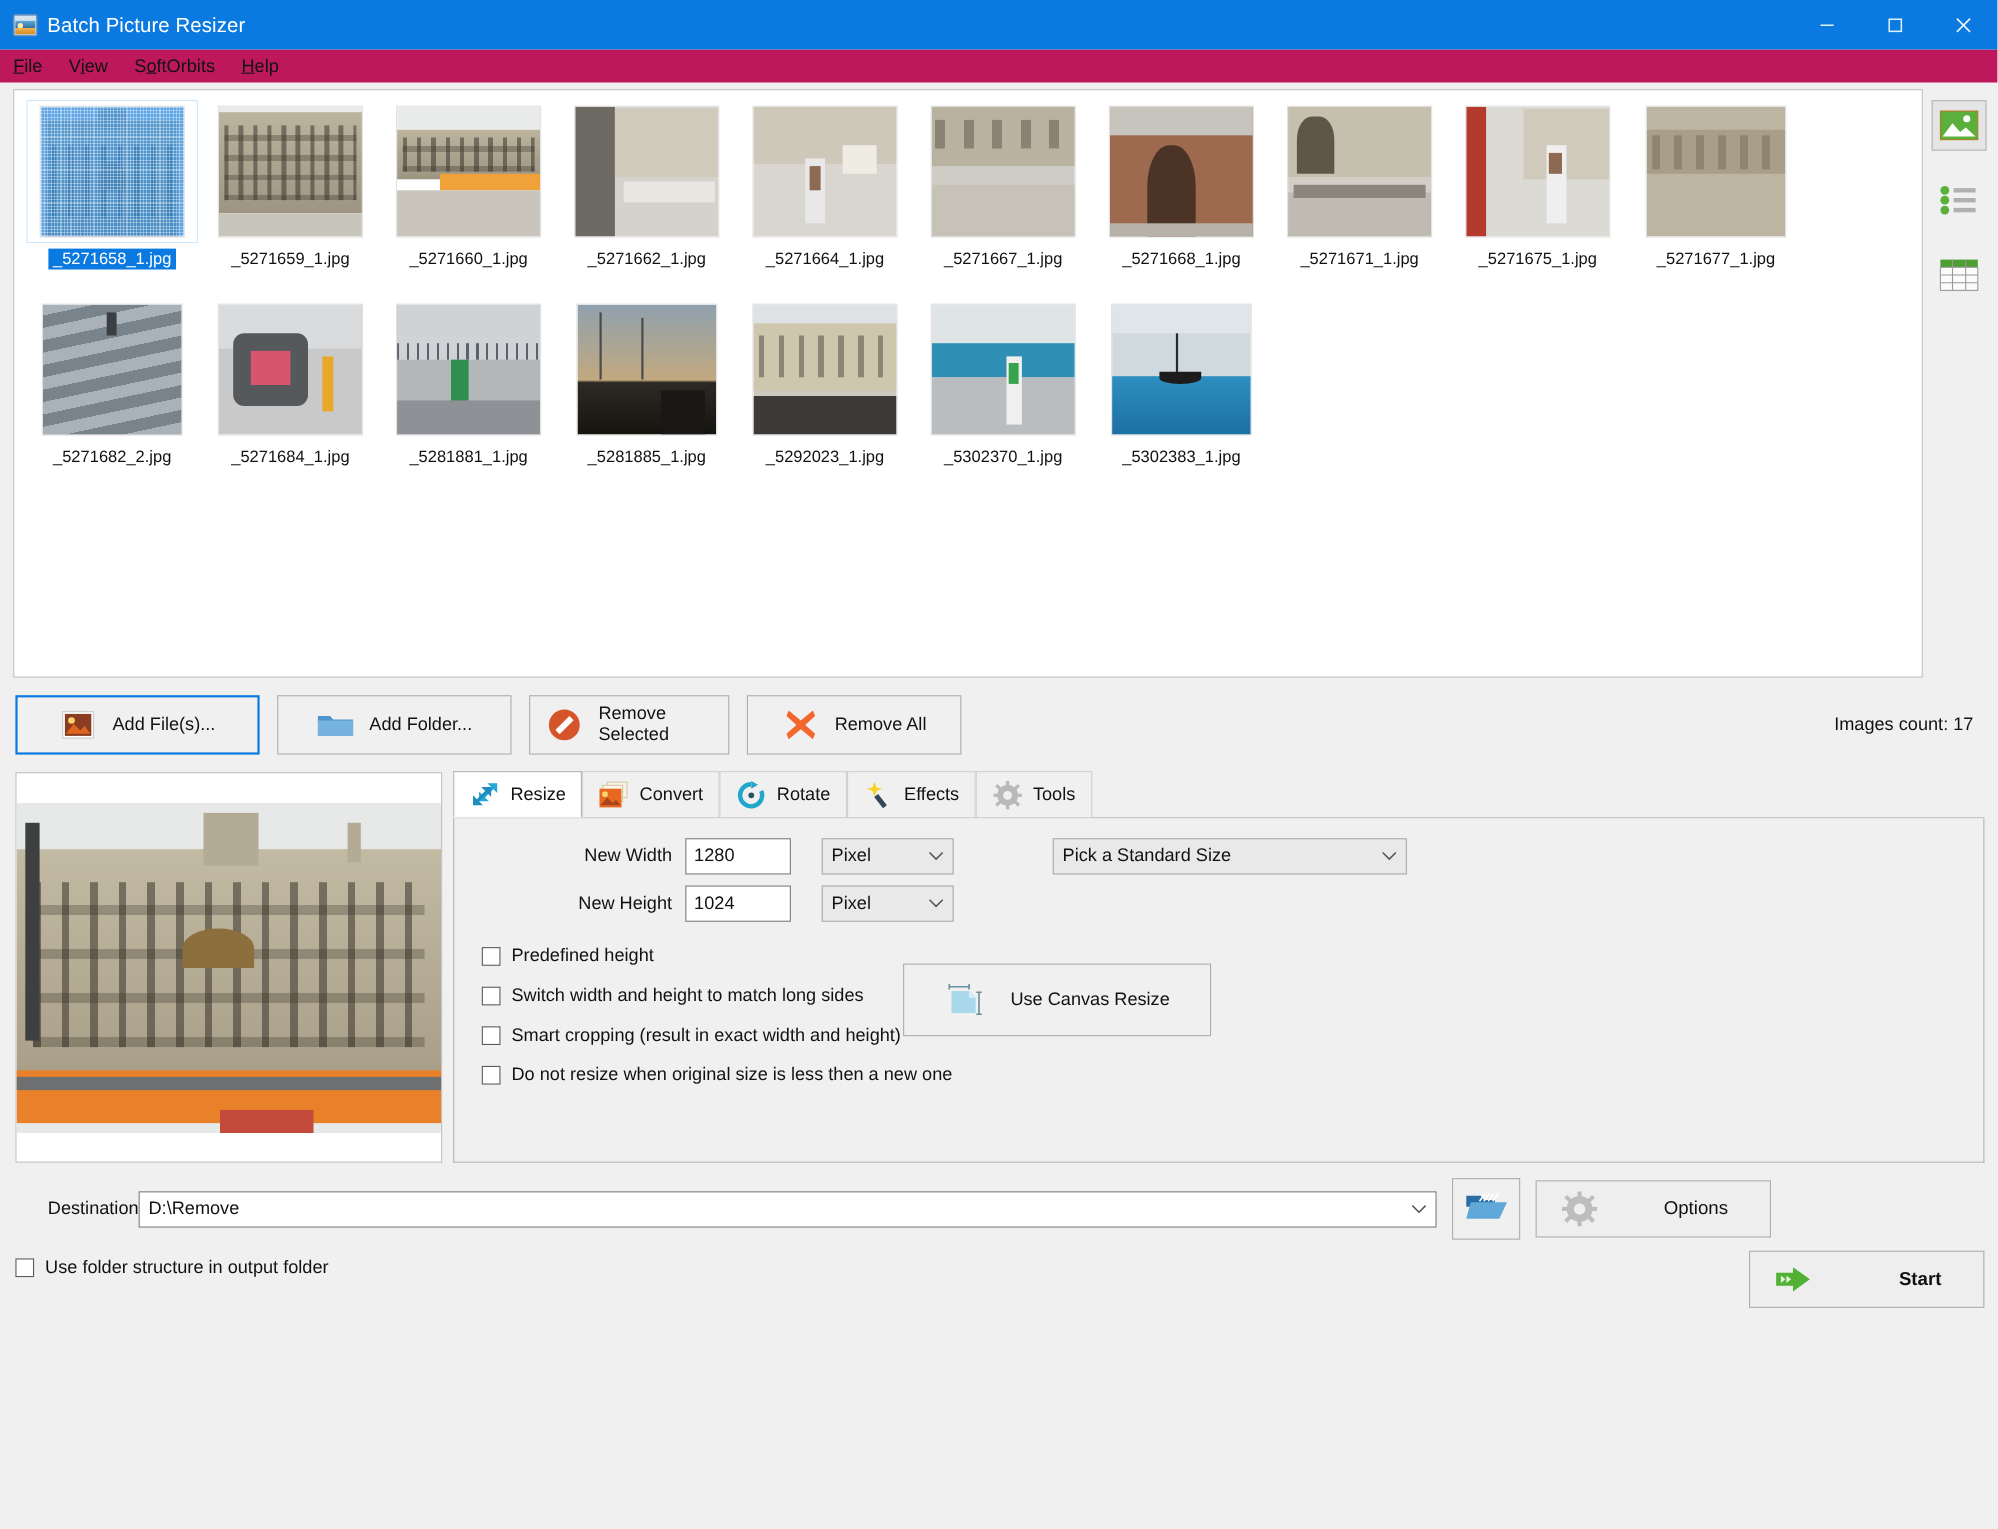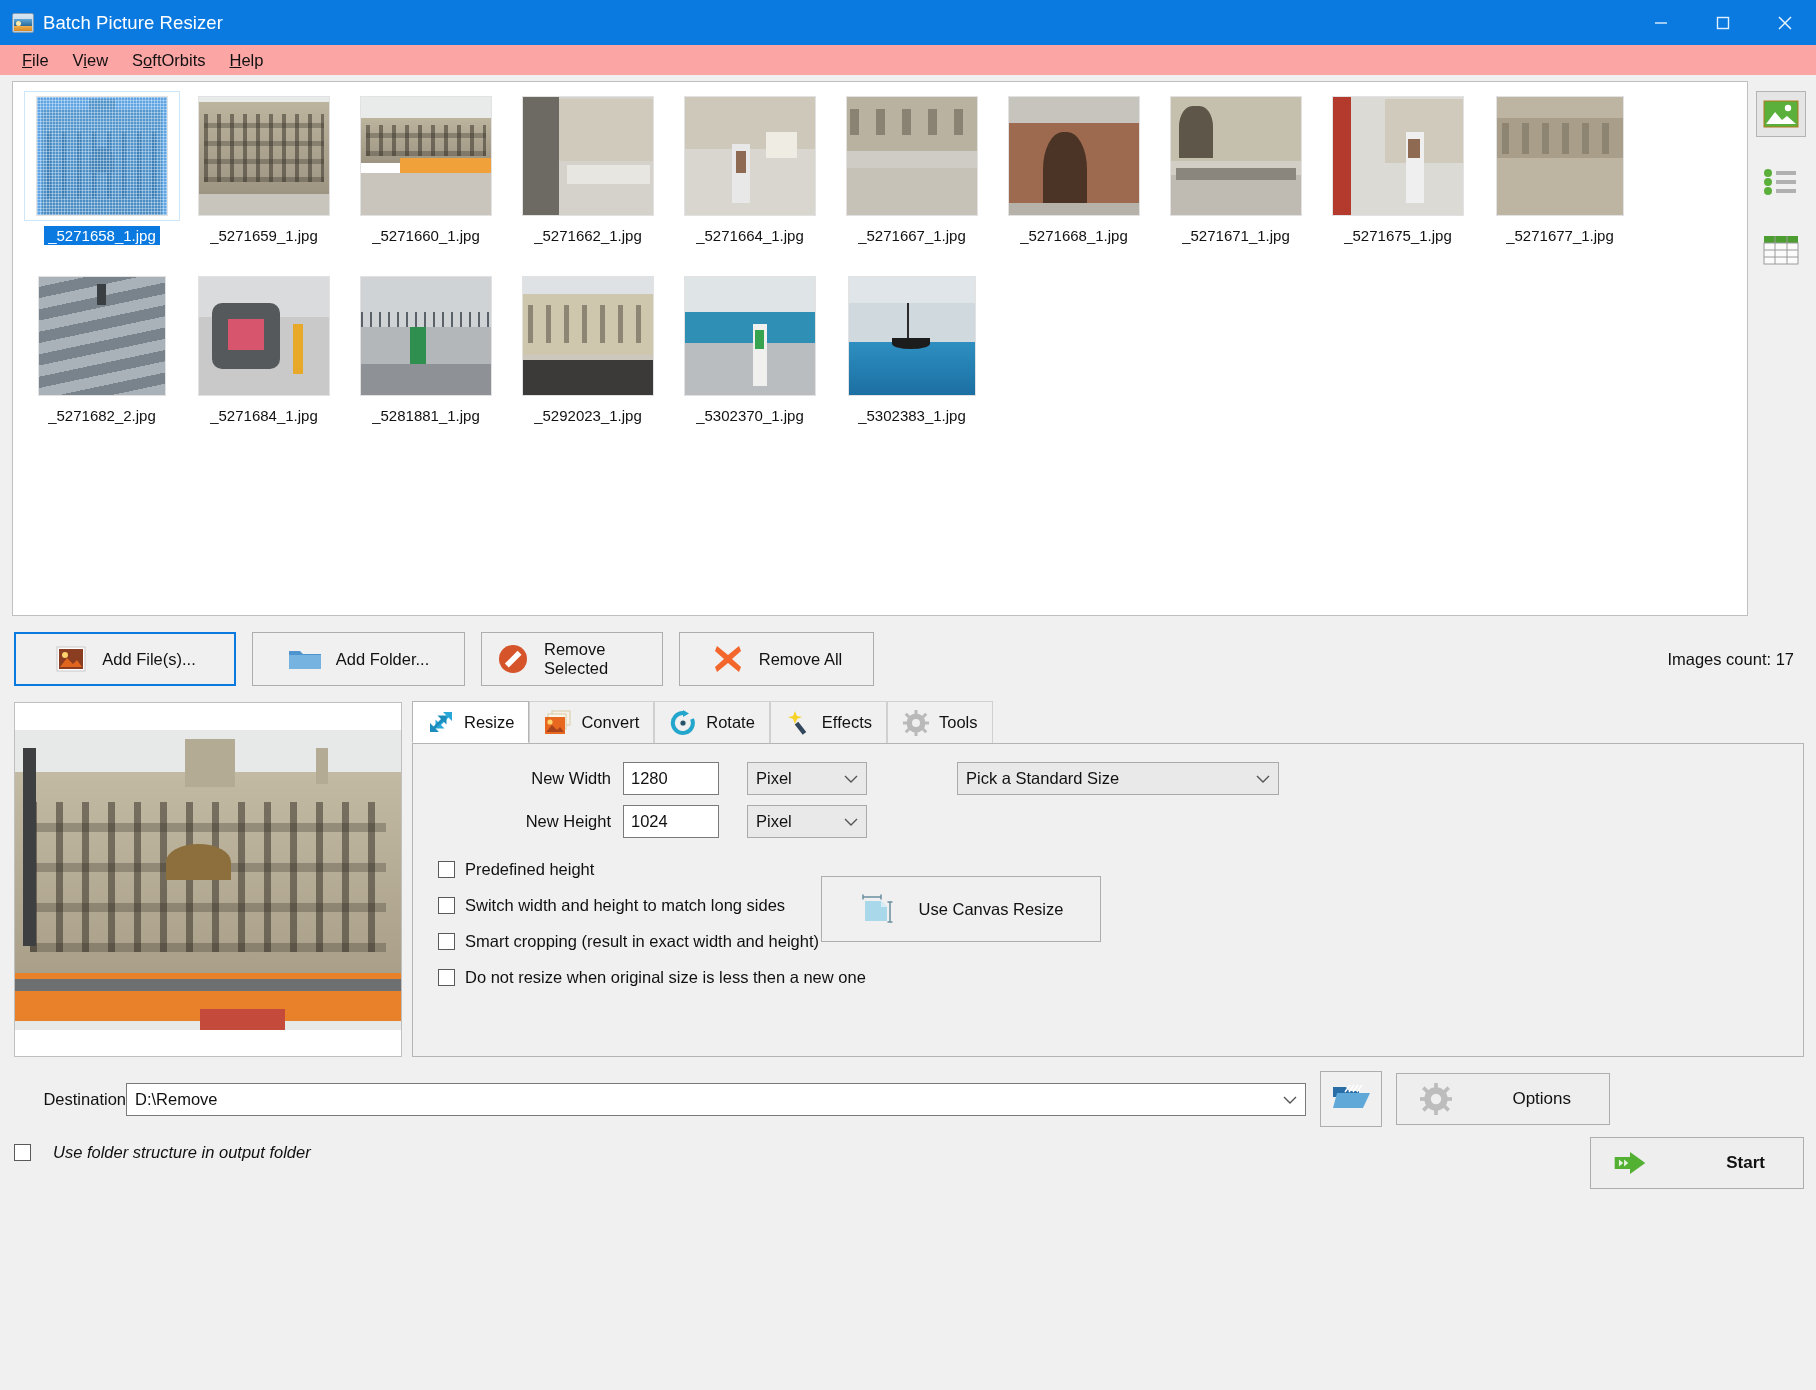--- a/index.html
+++ b/index.html
@@ -31,22 +31,22 @@
     content:""; position:absolute; left:3px; top:7px; width:5px; height:5px;
     border-radius:50%; background:#ffe9a8;
   }
   .title-text { color:#fff; font-size:18.5px; letter-spacing:.1px; }
   .wincontrols { position:absolute; right:0; top:0; height:45px; display:flex; }
   .wc { width:62px; height:45px; display:flex; align-items:center; justify-content:center; }
   .wc svg { display:block; }
 
   
   .menubar {
-    height:30px; flex:0 0 30px; background:#fca5a5; display:flex; align-items:center;
-    padding-left:10px; font-size:16.5px; color:#111;
+    height:30px; flex:0 0 30px; background:#be185d; display:flex; align-items:center;
+    font-size:16.5px; color:#111;
   }
   .menu-item { padding:3px 12px; cursor:default; }
   .menu-item u { text-decoration:underline; }
 
   
   .thumbs-wrap { position:relative; margin:6px 10px 0 12px; display:flex; gap:8px; }
   .thumbs-panel {
     flex:1 1 auto; height:535px; background:#fff; border:1px solid #bfbfbf;
     padding:10px 8px; position:relative; overflow:hidden;
   }
@@ -154,21 +154,21 @@
     font-size:16.5px; color:#111; padding:0 8px; width:1180px;
   }
   .combo .chev { margin-left:auto; }
   .folderbtn { width:62px; height:56px; border:1px solid #adadad; background:#f0f0f0;
                display:flex; align-items:center; justify-content:center; }
   .bigbtn {
     width:214px; height:52px; border:1px solid #adadad; background:#eeeeee;
     display:flex; align-items:center; font-size:17px; color:#111; gap:16px; padding-left:22px;
   }
   .bigbtn .lab { margin-left:auto; margin-right:38px; }
-  .usefolder { display:flex; align-items:center; gap:22px; margin-top:16px;font-style:italic; }
+  .usefolder { display:flex; align-items:center; gap:10px; margin-top:16px; }
 </style>
 </head>
 <body>
 
 <div class="app">
 
   <div class="titlebar">
     <div class="title-icon"></div>
     <div class="title-text">Batch Picture Resizer</div>
     <div class="wincontrols">
@@ -368,20 +368,33 @@
                 <div class="ph">
                   <div style="position:absolute;inset:0;background:#b4b7ba"></div>
                   <div style="position:absolute;left:0;right:0;top:0;height:42%;background:#cfd3d6"></div>
                   <div style="position:absolute;left:0;right:0;top:30%;height:12%;background-image:repeating-linear-gradient(90deg,#5a6168 0 2px,transparent 2px 9px)"></div>
                   <div style="position:absolute;left:38%;top:42%;width:12%;height:50%;background:#2f8f4e"></div>
                   <div style="position:absolute;left:0;right:0;bottom:0;height:26%;background:#8e9296"></div>
                 </div>
               </div>
             </div>
             <div class="thumb-cap">_5281881_1.jpg</div>
+          </div>
+          <div class="thumb-cell">
+            <div class="thumb-img-box">
+              <div class="thumb-img" style="width: 128px; height: 120px;">
+                <div class="ph">
+                  <div style="position:absolute;inset:0;background:linear-gradient(#8fa1ae,#c2a97f 58%,#2d2a26 60%,#16140f)"></div>
+                  <div style="position:absolute;left:16%;top:6%;width:2px;height:52%;background:#4a4a4a"></div>
+                  <div style="position:absolute;left:46%;top:10%;width:2px;height:48%;background:#4a4a4a"></div>
+                  <div style="position:absolute;left:60%;bottom:0;width:32%;height:34%;background:#1a1714"></div>
+                </div>
+              </div>
+            </div>
+            <div class="thumb-cap">_5281885_1.jpg</div>
           </div>
           <div class="thumb-cell">
             <div class="thumb-img-box">
               <div class="thumb-img" style="width: 132px; height: 120px;">
                 <div class="ph">
                   <div style="position:absolute;inset:0;background:#cdc8be"></div>
                   <div style="position:absolute;left:0;right:0;top:0;height:20%;background:#dfe2e4"></div>
                   <div style="position:absolute;left:0;right:0;top:14%;height:52%;background:#cfc6ae"></div>
                   <div style="position:absolute;left:4%;right:4%;top:24%;height:32%;background-image:repeating-linear-gradient(90deg,rgba(60,55,45,.45) 0 5px,transparent 5px 18px)"></div>
                   <div style="position:absolute;left:0;right:0;bottom:0;height:30%;background:#3c3a38"></div>

